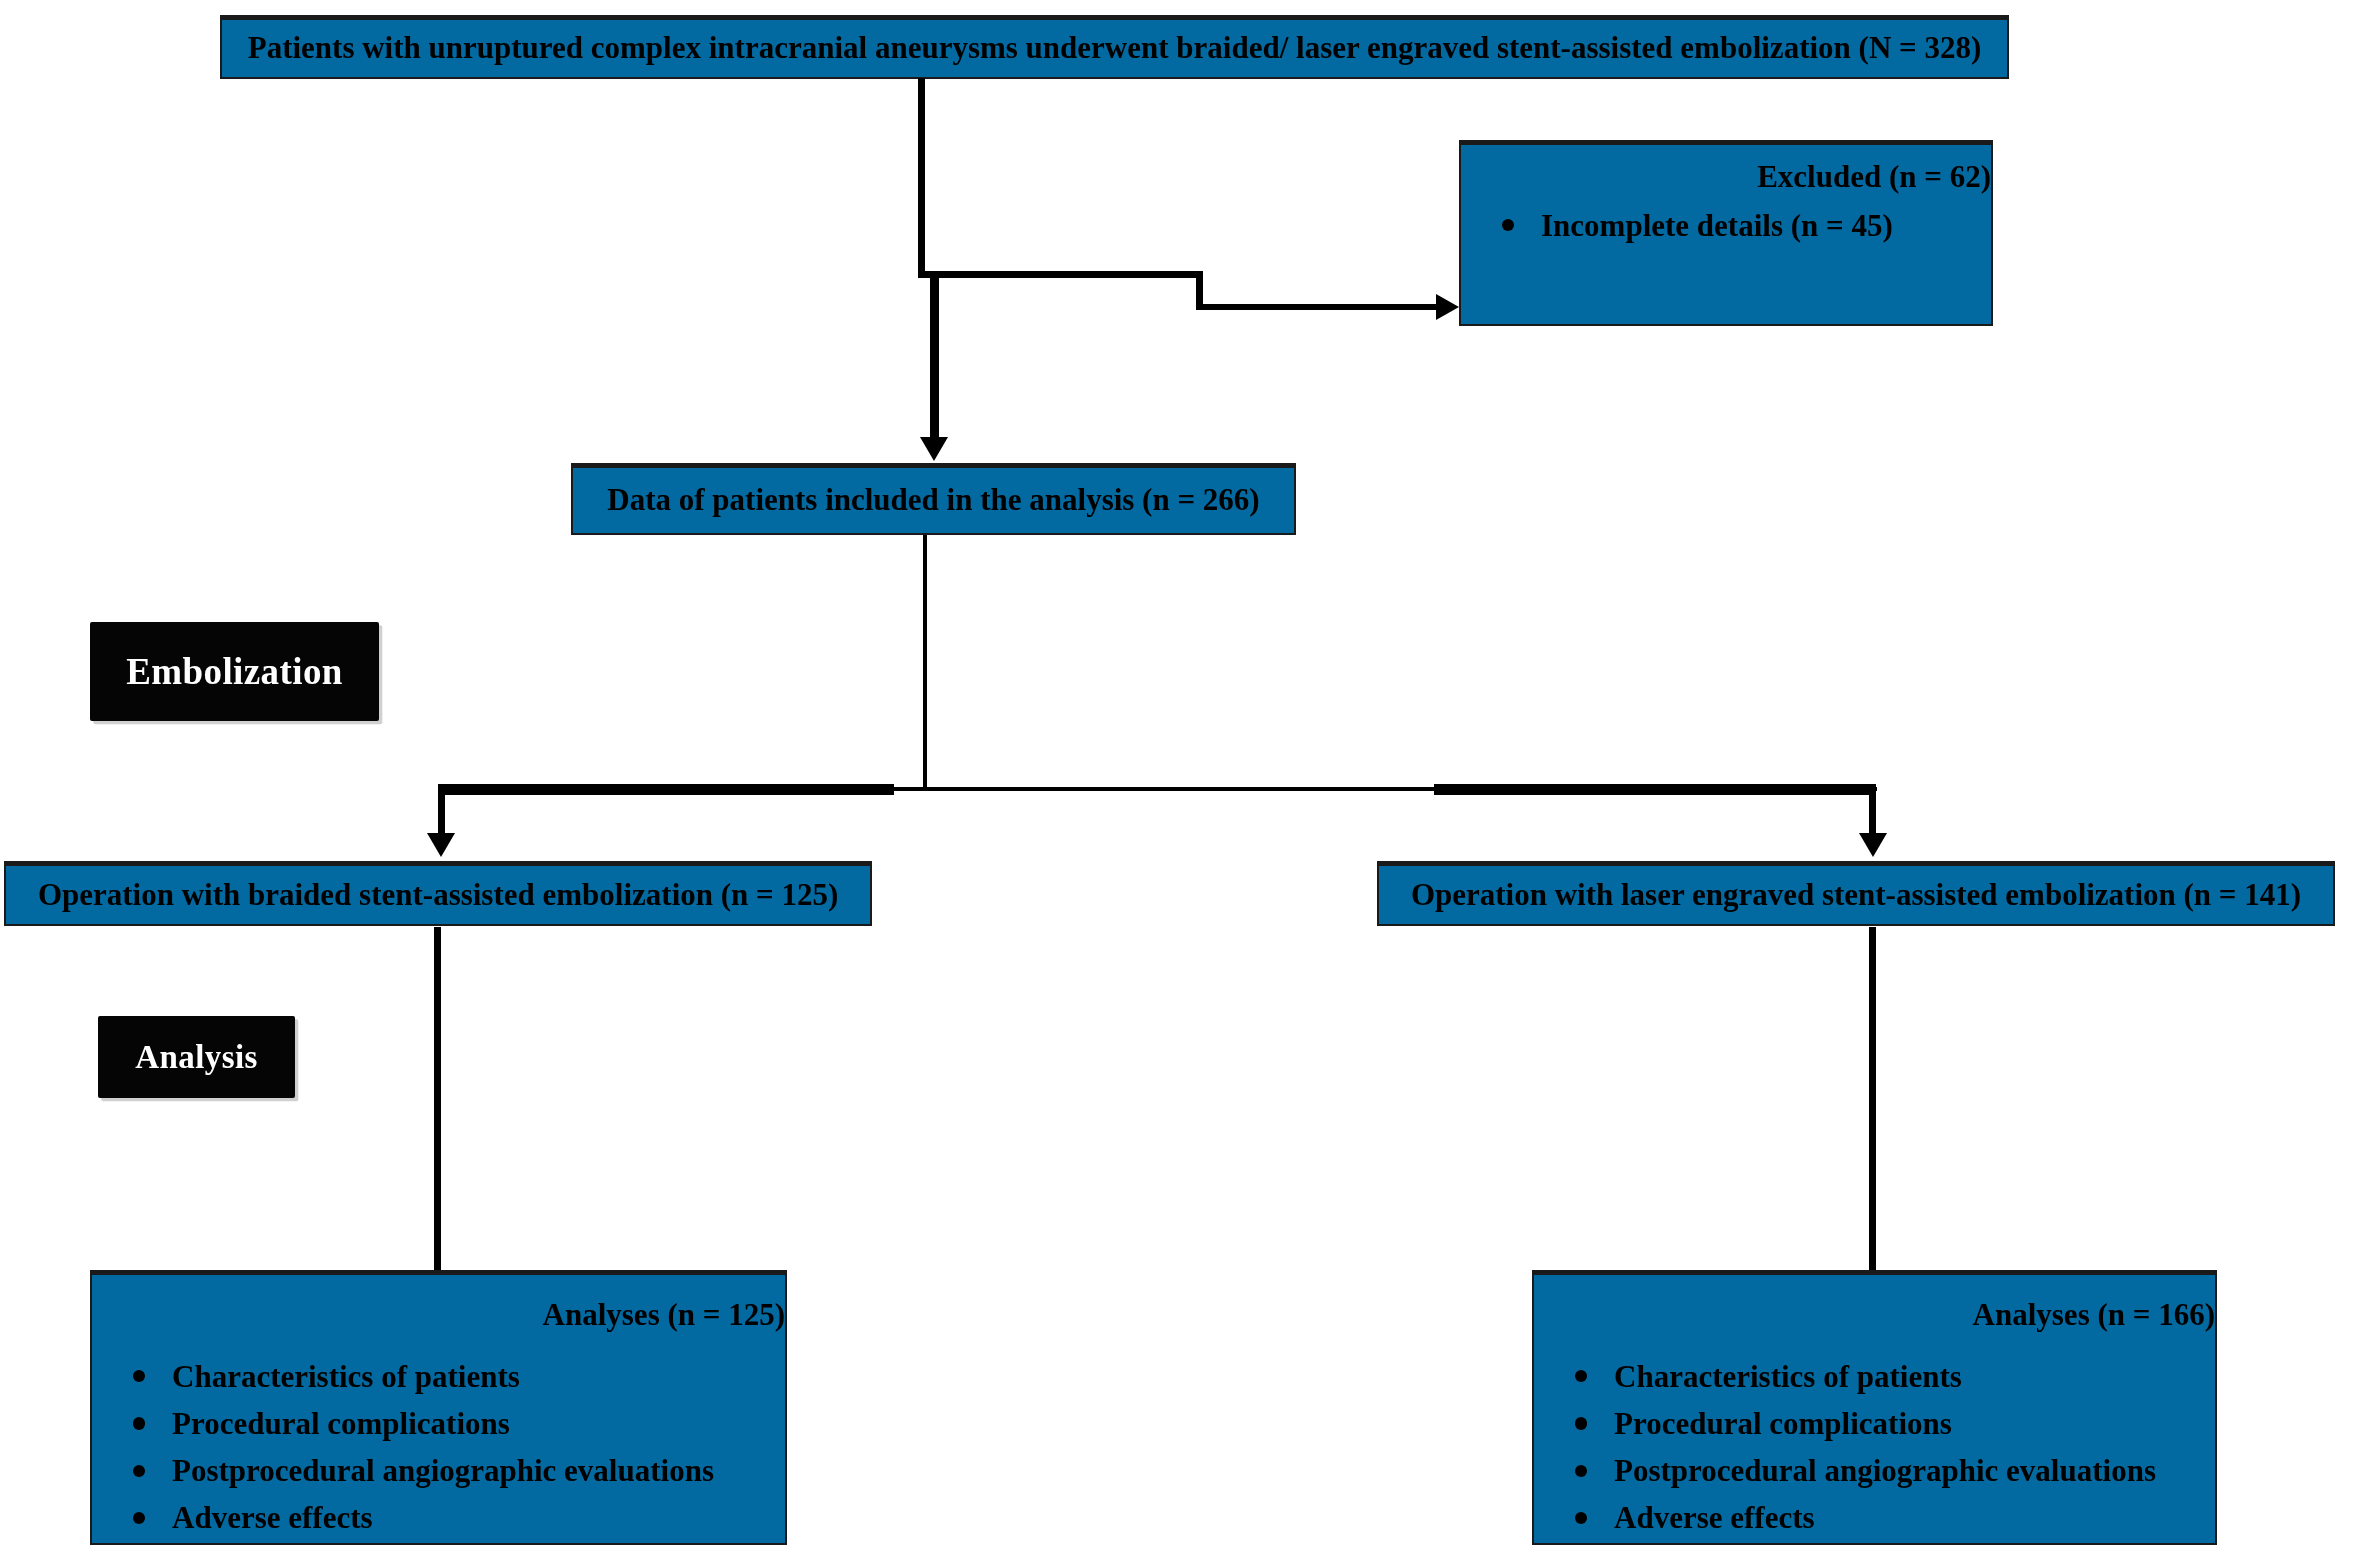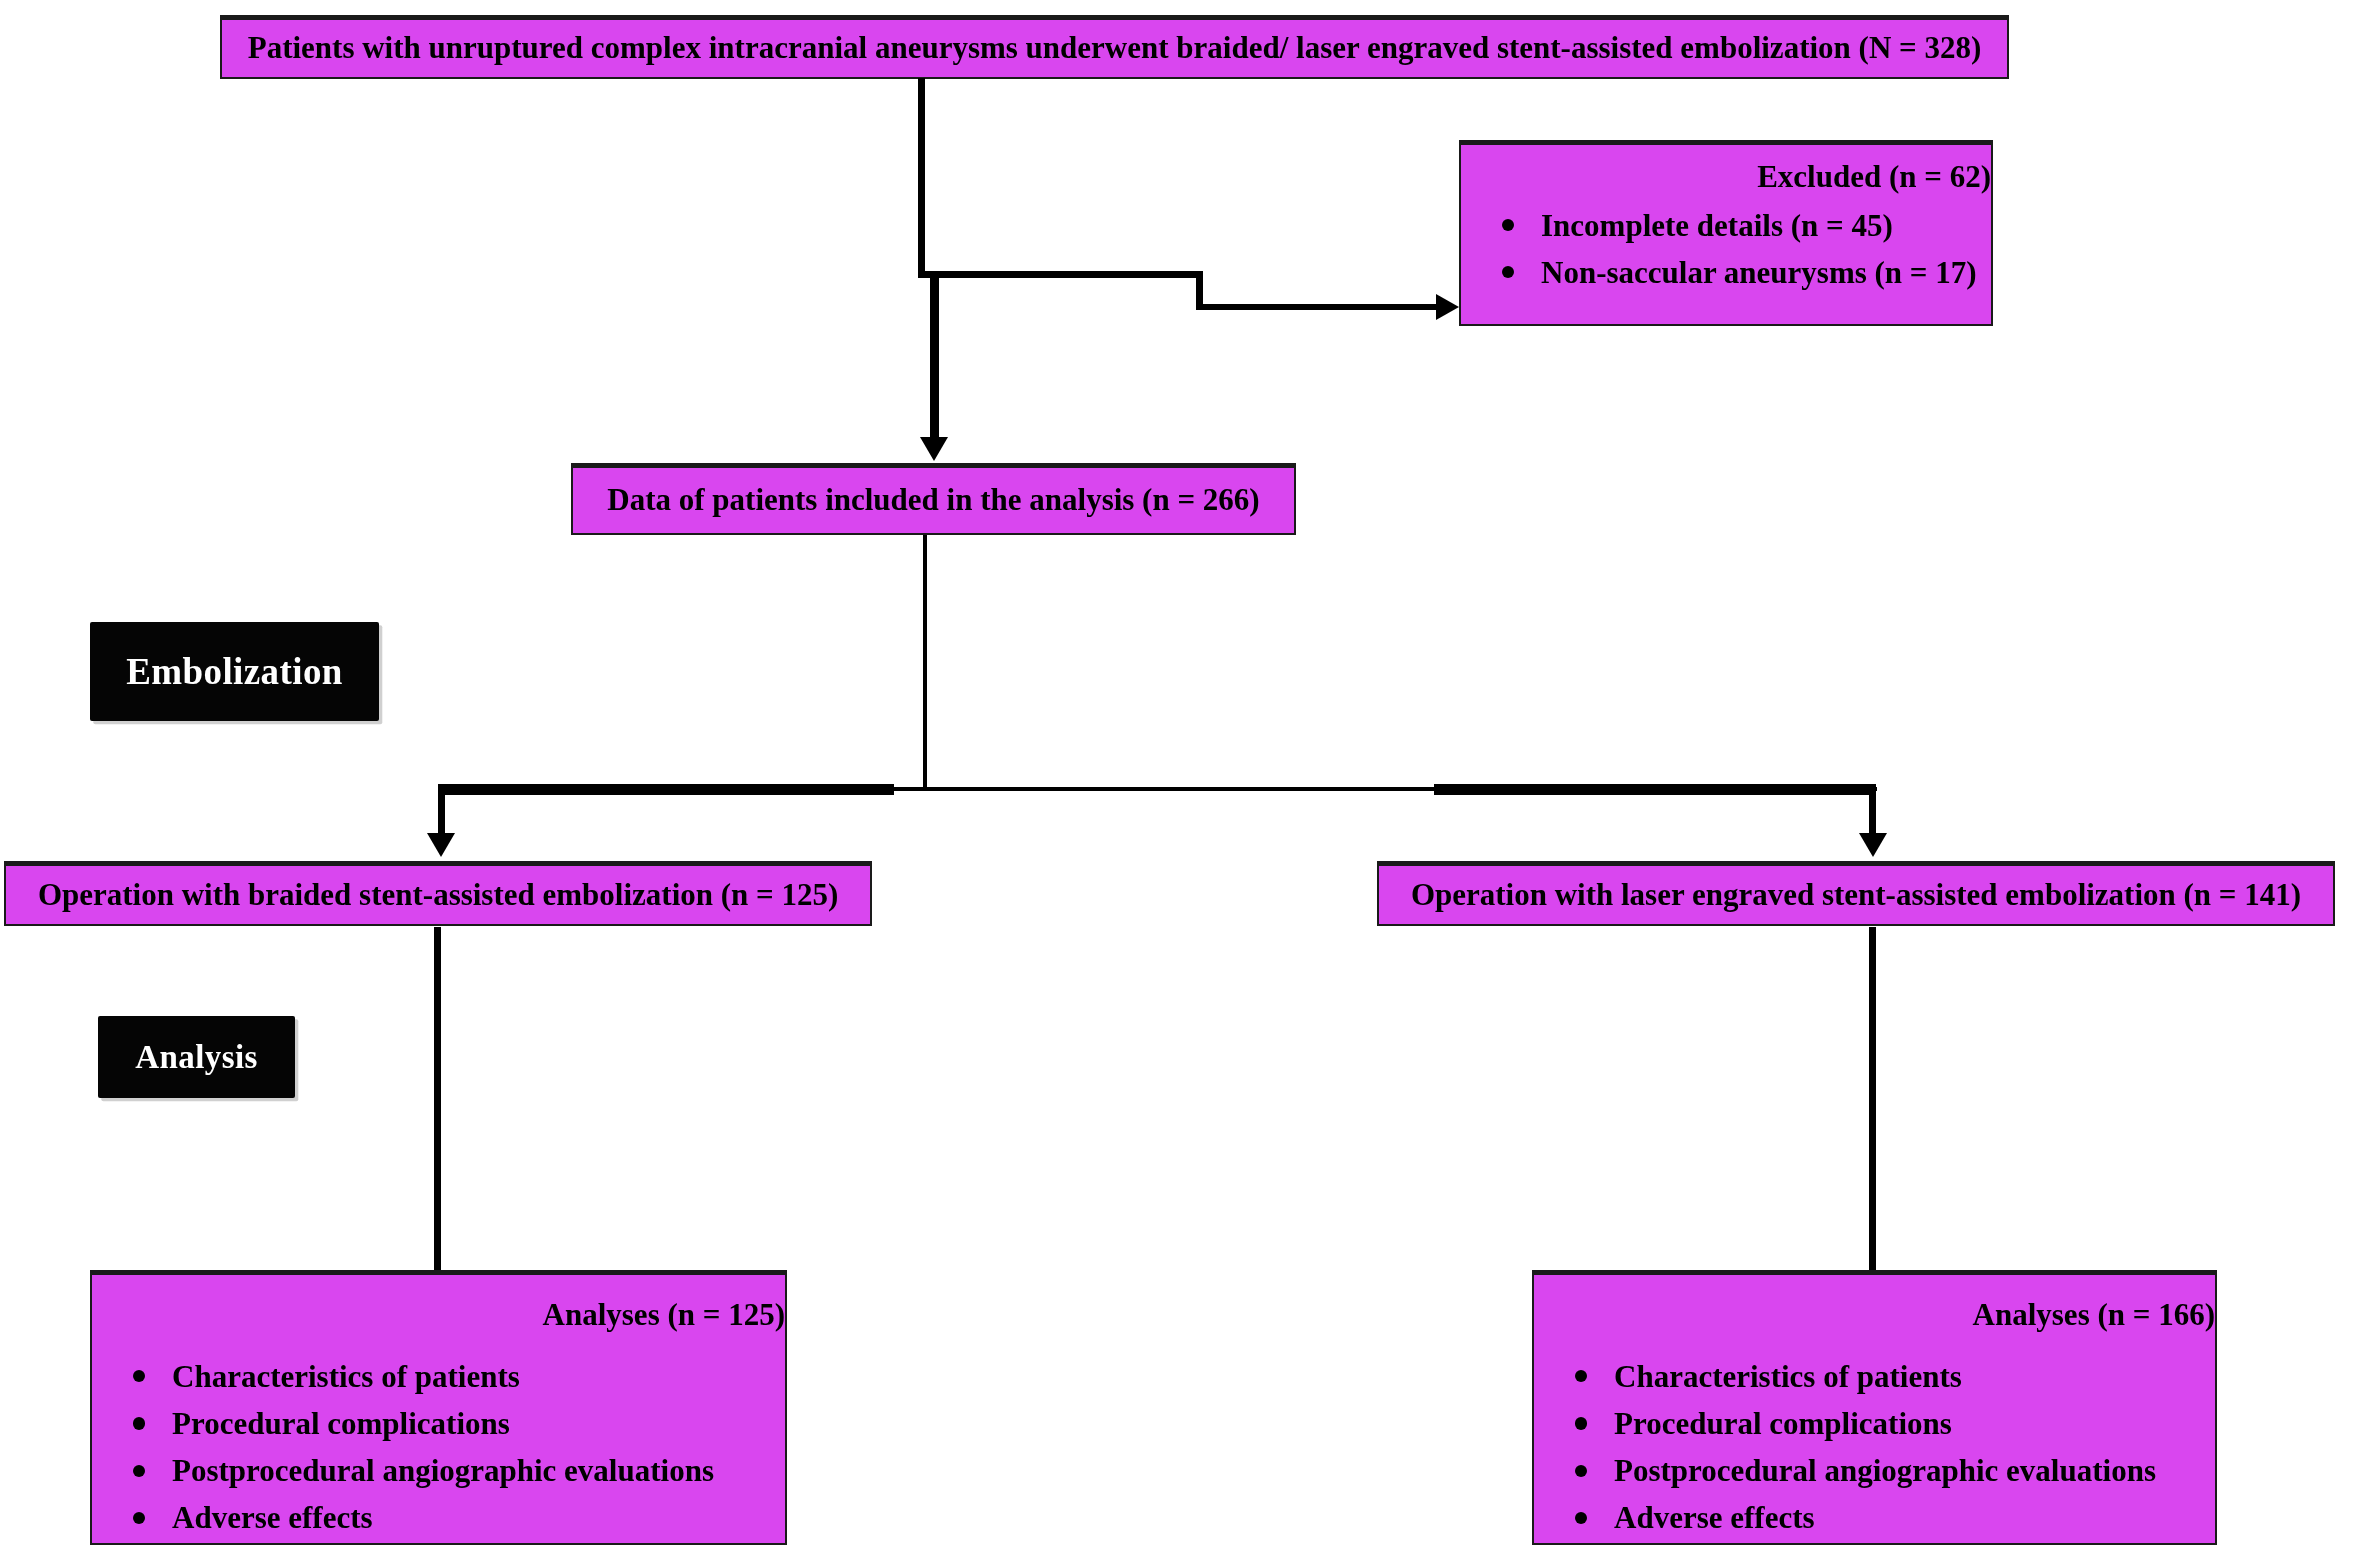--- a/index.html
+++ b/index.html
@@ -13,21 +13,21 @@
     width:2377px;
     height:1549px;
     background:#ffffff;
     overflow:hidden;
   }
 
   
   .box{
     position:absolute;
     box-sizing:border-box;
-    background:#d946ef;
+    background:#0369a1;
     border:2.4px solid #1a1a1a;
     border-top-width:5.7px;
     display:flex;
     flex-direction:column;
     justify-content:center;
   }
   .box .line{
     font-weight:bold;
     font-size:31px;
     line-height:1.25;
@@ -115,21 +115,20 @@
   <div class="hline" style="left:1196px; top:304px; width:245px; height:5.7px;"></div>
   <div class="arrow-right" style="left:1436px; top:294px;"></div>
 
   <div class="vline" style="left:930px; top:274px; width:9px; height:163px;"></div>
   <div class="arrow-down" style="left:920px; top:437px;"></div>
 
   <div class="box" style="left:1459px; top:140px; width:534px; height:186px; justify-content:flex-start;">
     <div class="line" style="padding:13px 0 0 21px;">Excluded (n = 62)</div>
     <ul class="blist" style="margin-top:4.9px;">
       <li>Incomplete details (n = 45)</li>
-      <li>Non-saccular aneurysms (n = 17)</li>
     </ul>
   </div>
 
   <div class="box center pad" style="left:571px; top:463px; width:725px; height:72px;">
     <div class="line">Data of patients included in the analysis (n = 266)</div>
   </div>
 
   <div class="vline" style="left:923px; top:535px; width:4.1px; height:256px;"></div>
 
   <div class="hline" style="left:438px; top:787px; width:1439px; height:4.1px;"></div>

